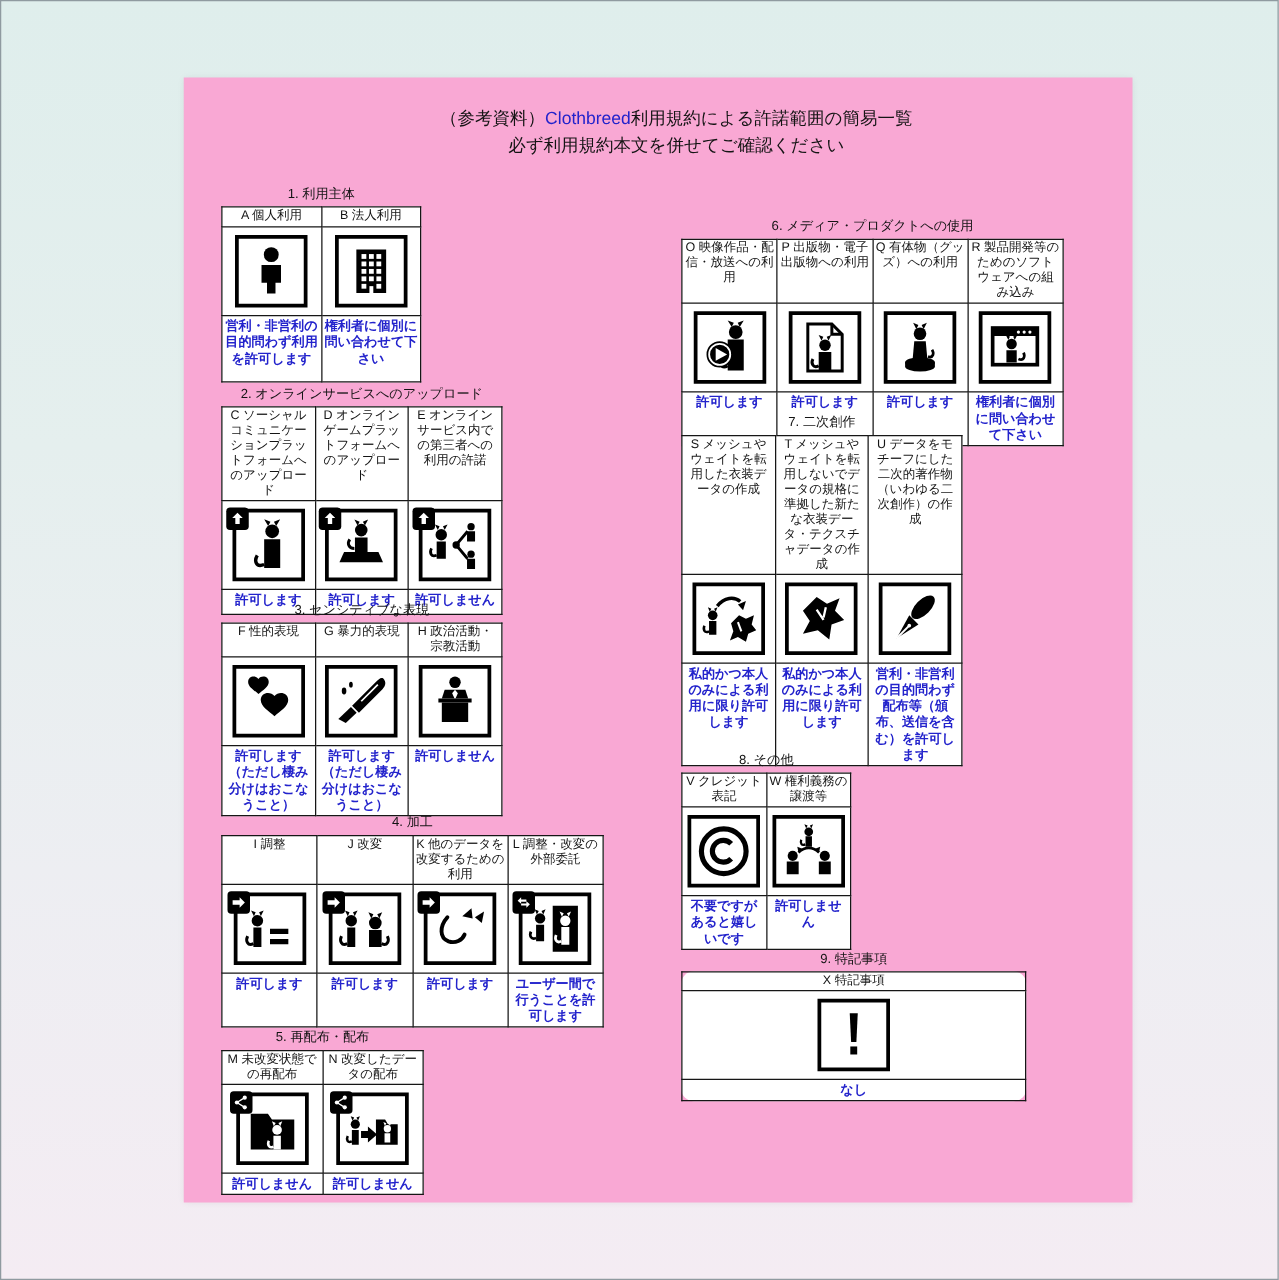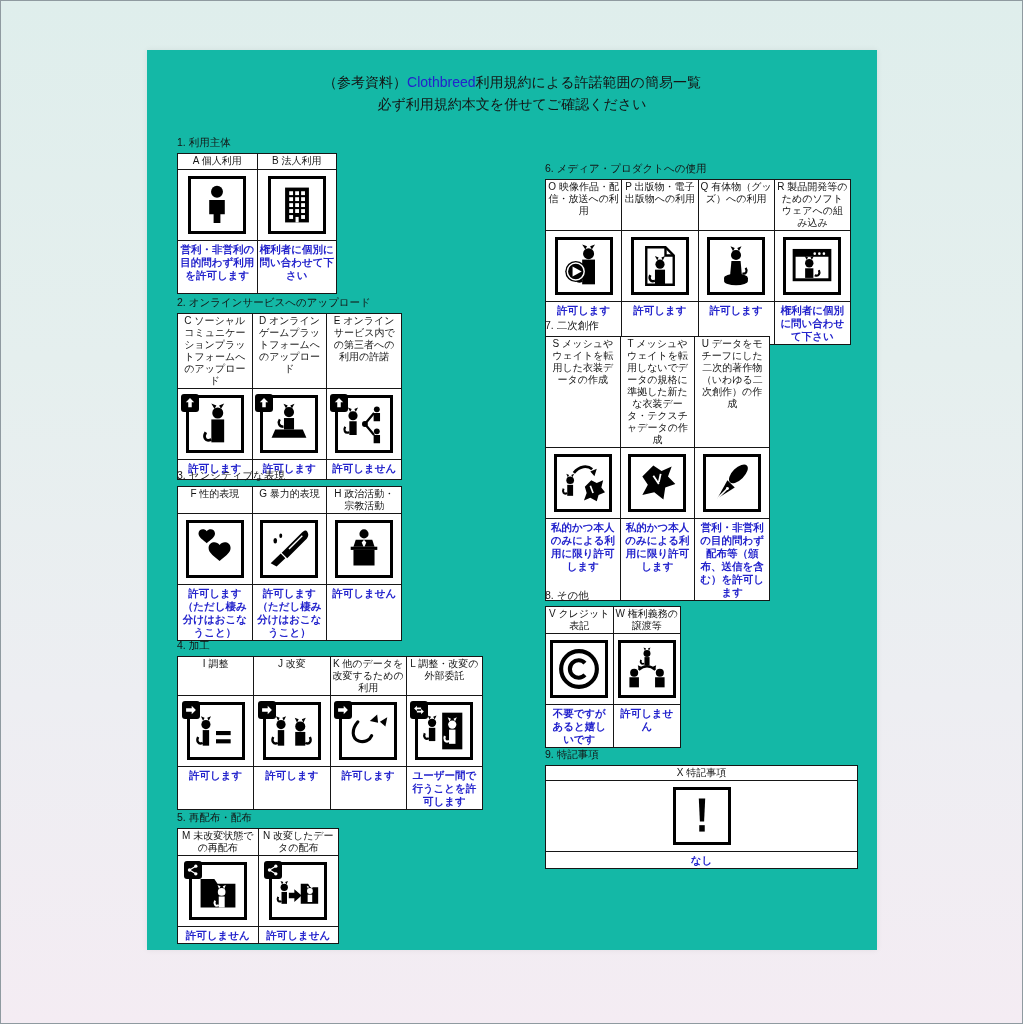--- a/index.html
+++ b/index.html
@@ -3,27 +3,27 @@
 <meta charset="utf-8">
 <style>
   html,body{margin:0;padding:0;}
   body{
     width:1023px;height:1024px;position:relative;overflow:hidden;
     font-family:"Liberation Sans","DejaVu Sans",sans-serif;
     background:linear-gradient(180deg,#dfeeec 0%,#e5efee 35%,#edeef2 68%,#f4ecf3 100%);
     box-shadow:inset 0 0 0 1px #8f9aa0;
   }
   .page{
-    position:absolute;left:147px;top:50px;width:730px;height:900px;
-    background:#14b8a6;box-shadow:0 0 6px rgba(0,0,0,.07);
+    position:absolute;left:147px;top:62px;width:730px;height:900px;
+    background:#f9a8d4;box-shadow:0 0 6px rgba(0,0,0,.07);padding-left:29px;
   }
   .title{ text-align:center;margin-top:21px;font-size:14px;line-height:22px;color:#141414;}
   .brand{color:#2323cc;}
   .section{position:absolute;}
-  .sec-label{font-size:10.5px;color:#141414;margin-bottom:3px;white-space:nowrap;}
+  .sec-label{font-size:10.5px;color:#141414;margin-bottom:3px;white-space:nowrap;text-align:center;}
   table.perm{border-collapse:collapse;table-layout:fixed;background:#fff;}
   table.perm td{
     border:1.2px solid #161616;padding:1px 2px;text-align:center;
     vertical-align:top;font-size:10px;line-height:12px;color:#141414;
     overflow:hidden;
   }
   tr.icons td{vertical-align:middle;height:66px;padding:2px;}
   tr.result td{color:#2323cc;font-weight:bold;font-size:10.5px;line-height:13px;padding-top:2px;}
   .iconbox{
     position:relative;width:52px;height:52px;border:3px solid #000;background:#fff;
@@ -47,21 +47,21 @@
   .t9 tr.hdr td{height:12px;} .t9 tr.result td{height:13px;}
   
   .s1{left:30px;top:86px;}  .s1 table{width:160px;}
   .s2{left:30px;top:246px;} .s2 table{width:225px;}
   .s3{left:30px;top:419px;} .s3 table{width:225px;}
   .s4{left:30px;top:589px;} .s4 table{width:306px;}
   .s5{left:30px;top:761px;} .s5 table{width:162px;}
   .s6{left:398px;top:89px;margin-top:23px;}  .s6 table{width:306px;}
   .s7{left:398px;top:269px;} .s7 table{width:225px;}
   .s8{left:398px;top:539px;} .s8 table{width:136px;}
-  .s9{left:398px;top:698px;} .s9 table{width:313px;}
+  .s9{left:398px;top:698px;} .s9 table{width:276px;border-radius:10px;}
 </style>
 </head>
 <body>
 
 <div class="page">
 
   <div class="title">
     <div><span>（参考資料）</span><span class="brand">Clothbreed</span><span>利用規約による許諾範囲の簡易一覧</span></div>
     <div>必ず利用規約本文を併せてご確認ください</div>
   </div>

